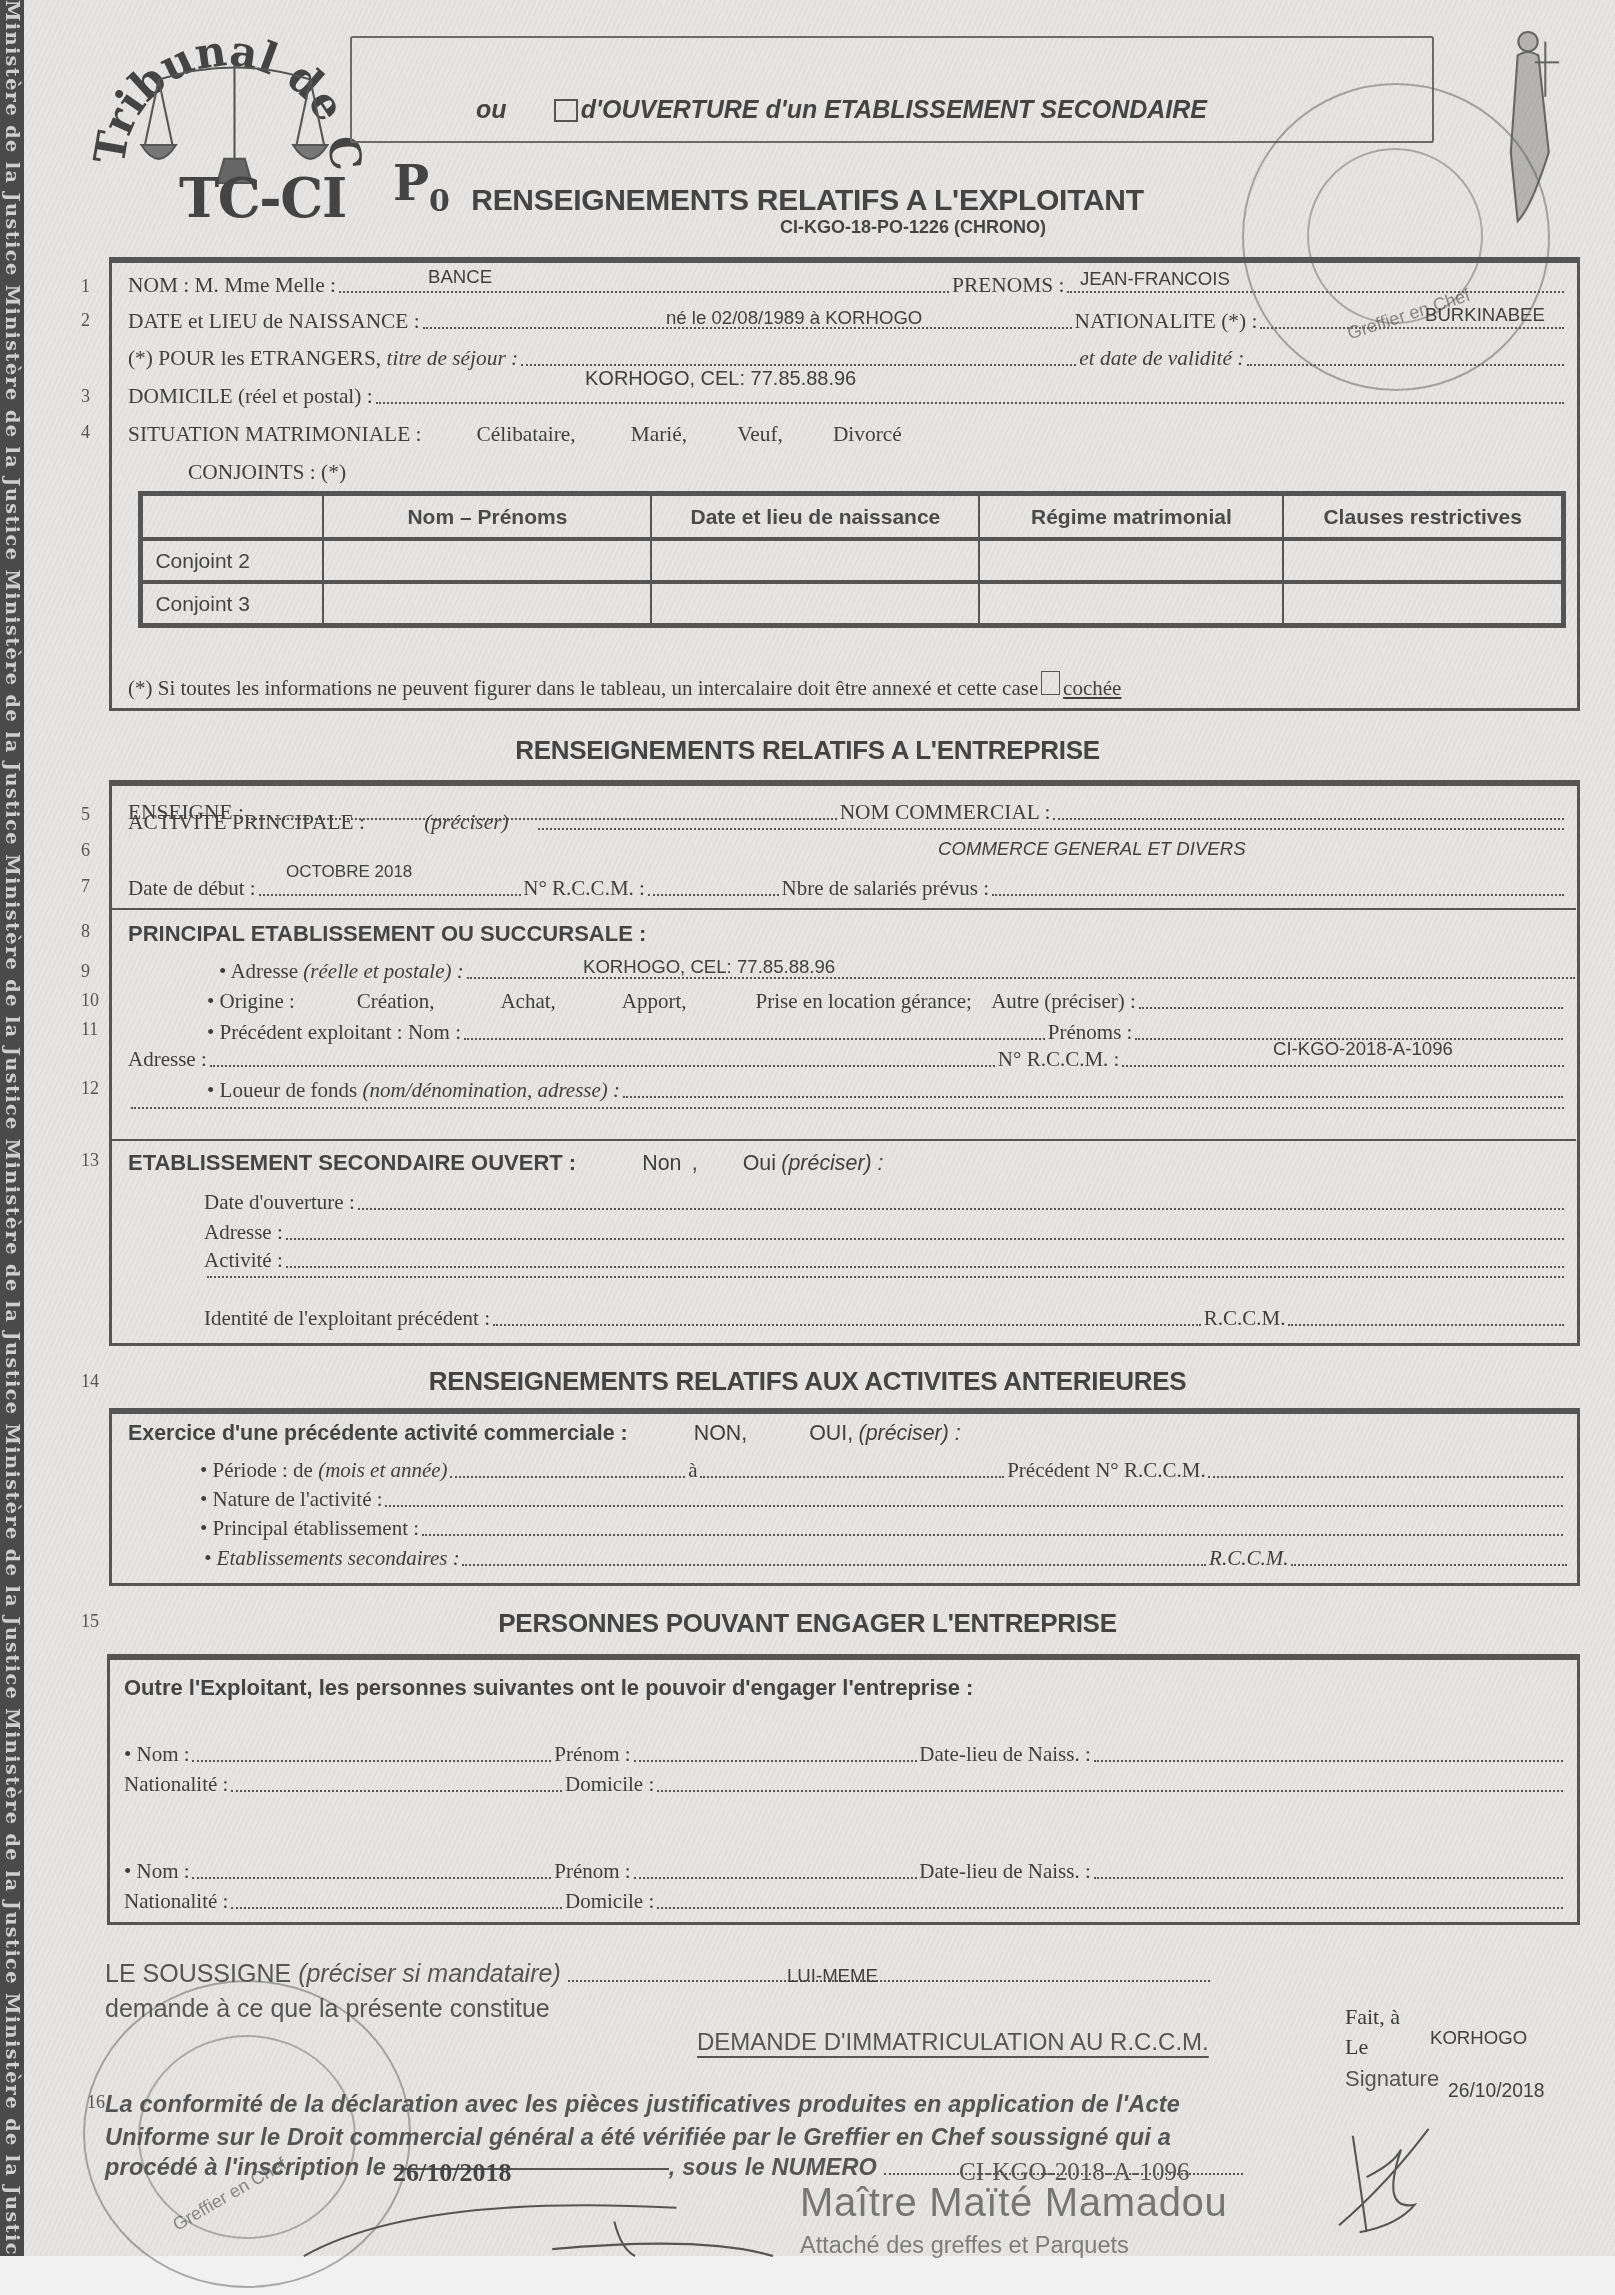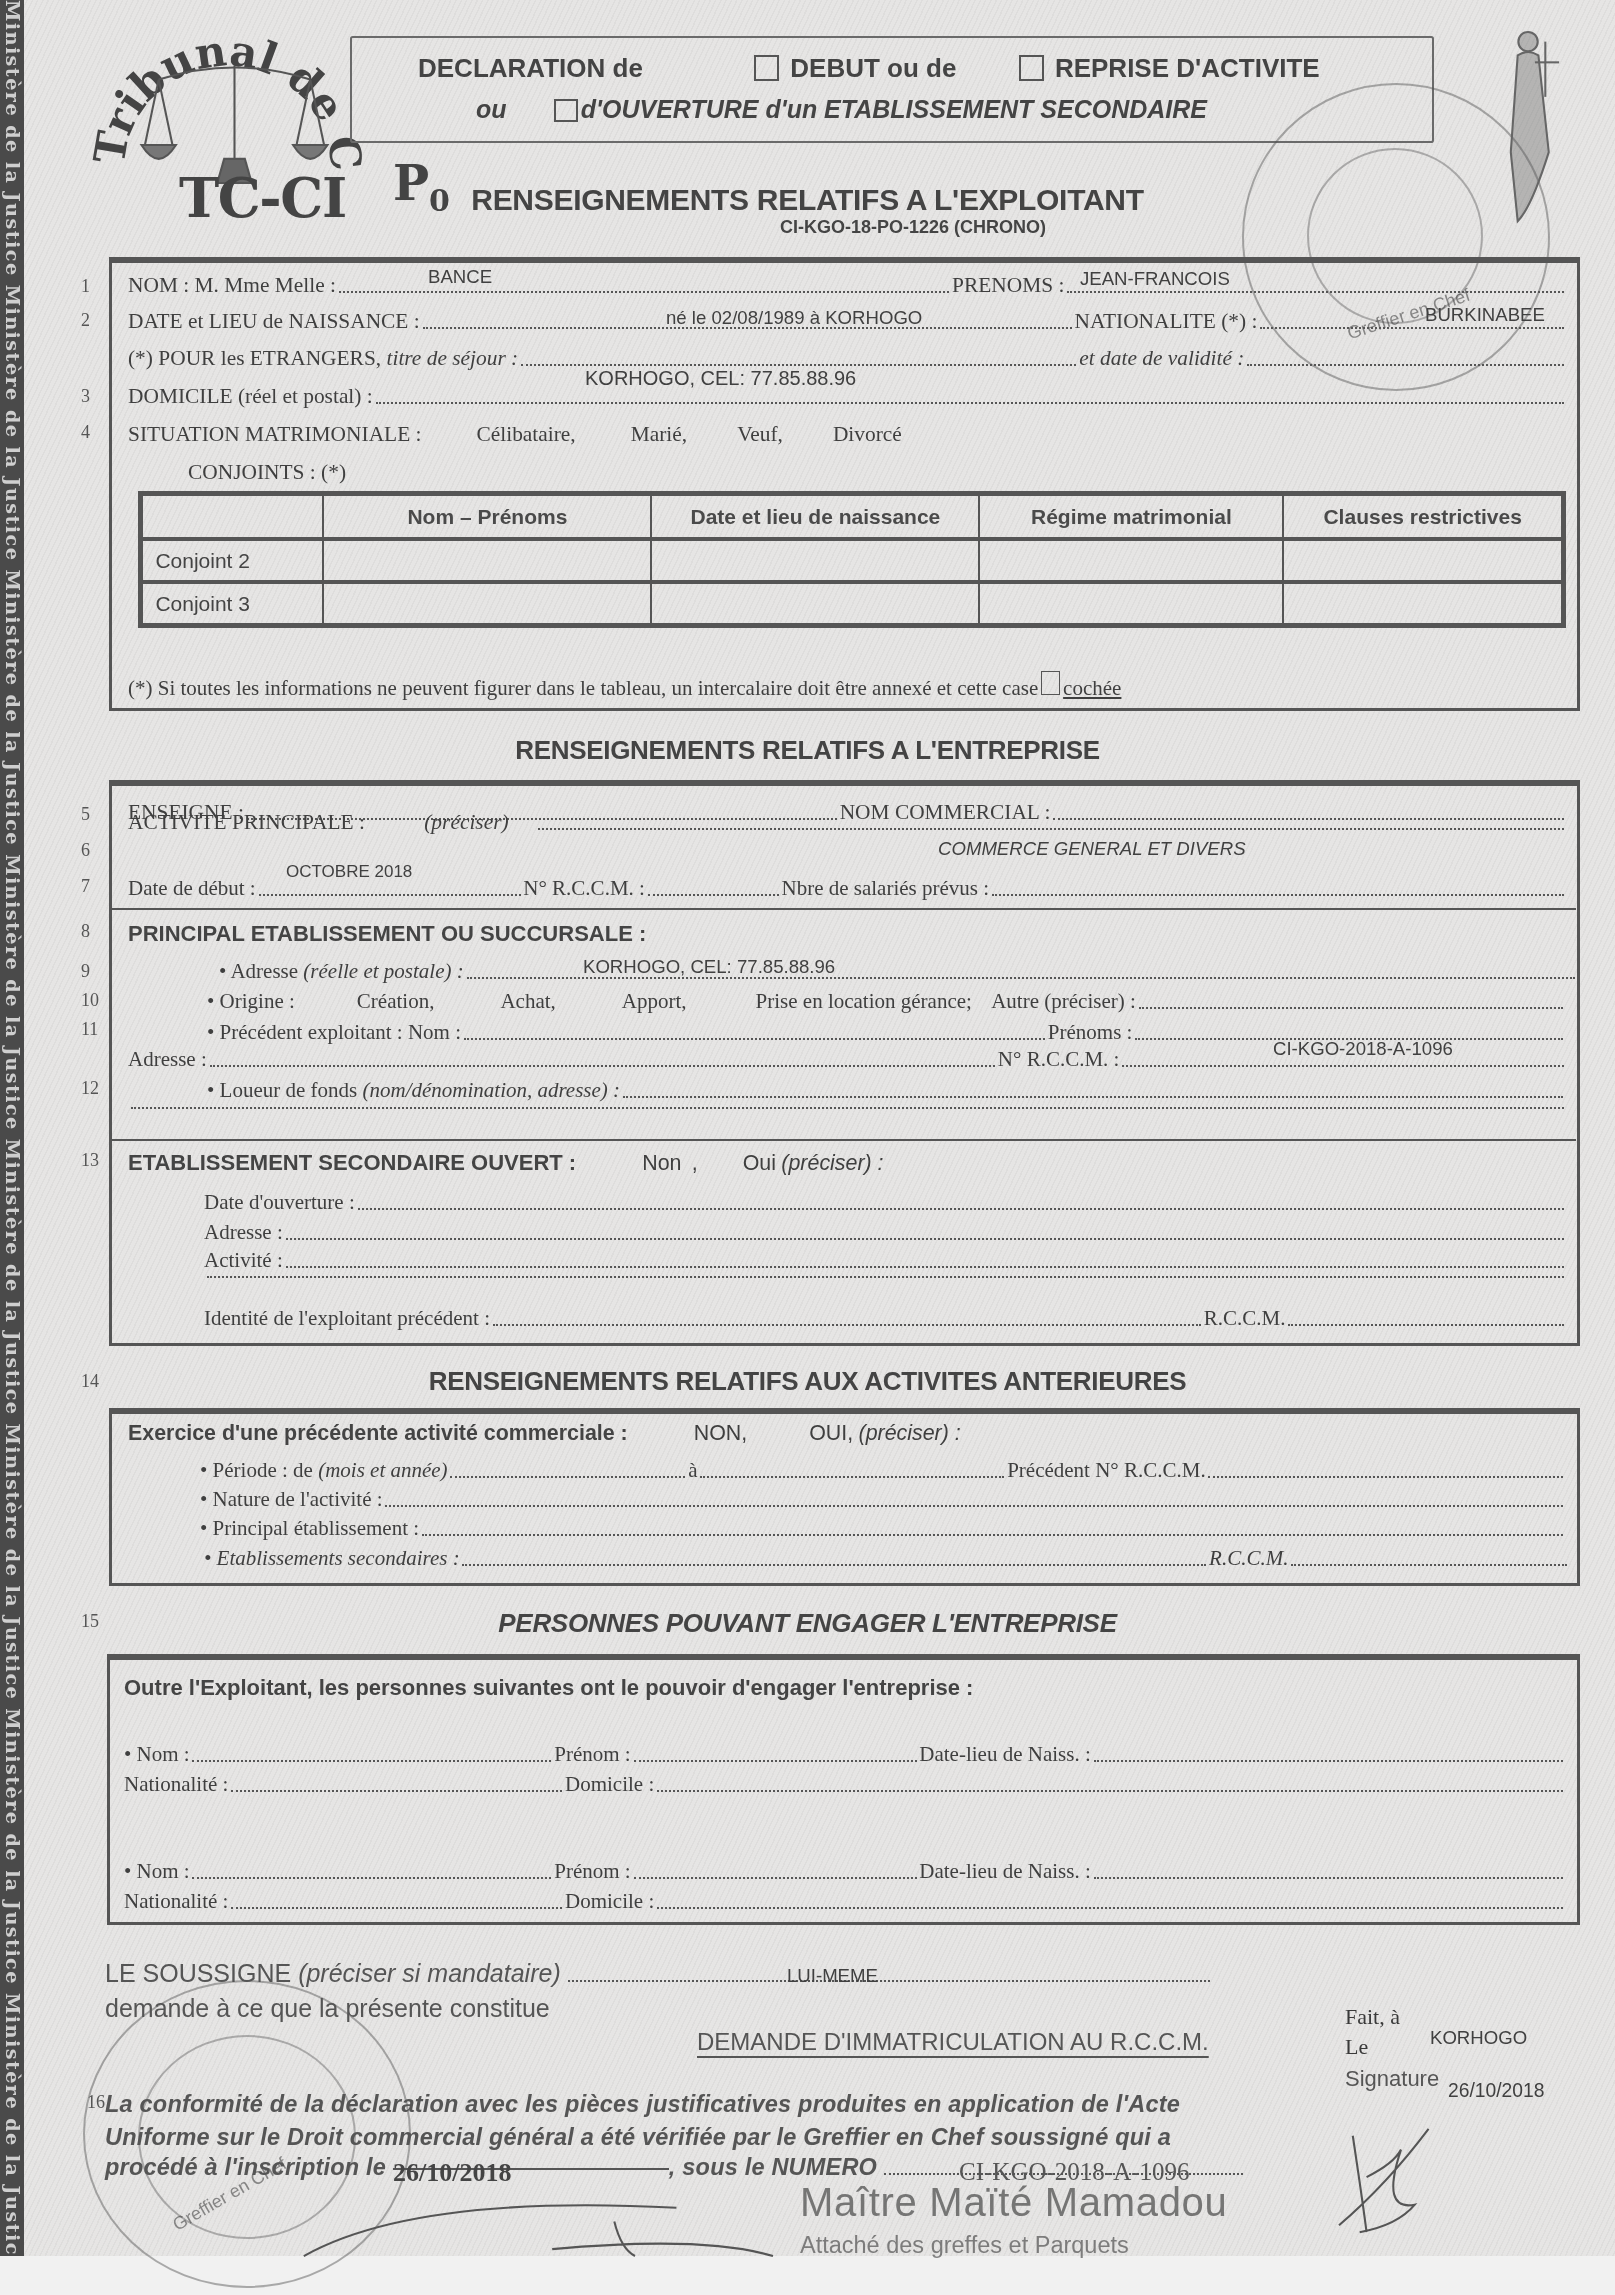--- a/index.html
+++ b/index.html
@@ -111,27 +111,20 @@
       <path d="M 95 210 Q 120 250 145 210 Z" fill="#777"></path>
       <path d="M 315 210 Q 340 250 365 210 Z" fill="#777"></path>
       <path d="M 215 230 L 245 230 L 255 265 L 205 265 Z" fill="#666"></path>
     </g>
   </svg>
   <div class="logo-tcci">TC-CI</div>
   <div class="logo-p0"><span>P</span><sub>0</sub></div>
 </div>
 
 <div class="decl-box">
-  <div class="decl-line" style="left:66px; top:15px;">
-    <span>DECLARATION de</span>
-    <span style="display:inline-block;width:97px"></span>
-    <span class="cb"></span><span>DEBUT ou de</span>
-    <span style="display:inline-block;width:48px"></span>
-    <span class="cb"></span><span>REPRISE D'ACTIVITE</span>
-  </div>
   <div class="decl-line" style="left:124px; top:57px; font-size:25px;">
     <span class="ital">ou</span>
     <span style="display:inline-block;width:34px"></span>
     <span class="cb small" style="margin-right:2.8px"></span><span class="ital">d'OUVERTURE d'un ETABLISSEMENT SECONDAIRE</span>
   </div>
 </div>
 
 <div class="stamp" style="left:1242px; top:83px; width:304px; height:304px;"></div>
 <div class="stamp-inner" style="left:1307px; top:148px; width:172px; height:172px;"></div>
 <div class="stamp-text" style="left:1345px; top:304px; transform:rotate(-18deg);">Greffier en Chef</div>
@@ -365,21 +358,21 @@
   <span class="dots"></span>
 </div>
 <div class="row" style="left:204px; top:1546px; width:1366px; font-size:21px;font-style:italic;">
   <span>• Etablissements secondaires :</span>
   <span class="dots"></span>
   <span>R.C.C.M.</span>
   <span class="dots" style="flex:0 0 276px"></span>
 </div>
 
 <div class="linenum" style="top:1611px;">15</div>
-<div class="section-title" style="top:1608px; font-size:26px; left:83px; width:1449px;font-style:italic;">PERSONNES POUVANT ENGAGER L'ENTREPRISE</div>
+<div class="section-title" style="top:1608px; font-size:26px; left:83px; width:1449px;">PERSONNES POUVANT ENGAGER L'ENTREPRISE</div>
 
 <div class="box box-top" style="left:107px; top:1654px; width:1473px; height:271px;"></div>
 
 <div class="row bold-sans" style="left:124px; top:1675px; font-size:22px;">Outre l'Exploitant, les personnes suivantes ont le pouvoir d'engager l'entreprise :</div>
 
 <div class="row" style="left:124px; top:1742px; width:1442px; font-size:21px;">
   <span>• Nom :</span>
   <span class="dots fixed" style="width:359px"></span>
   <span>Prénom :</span>
   <span class="dots fixed" style="width:283px"></span>

